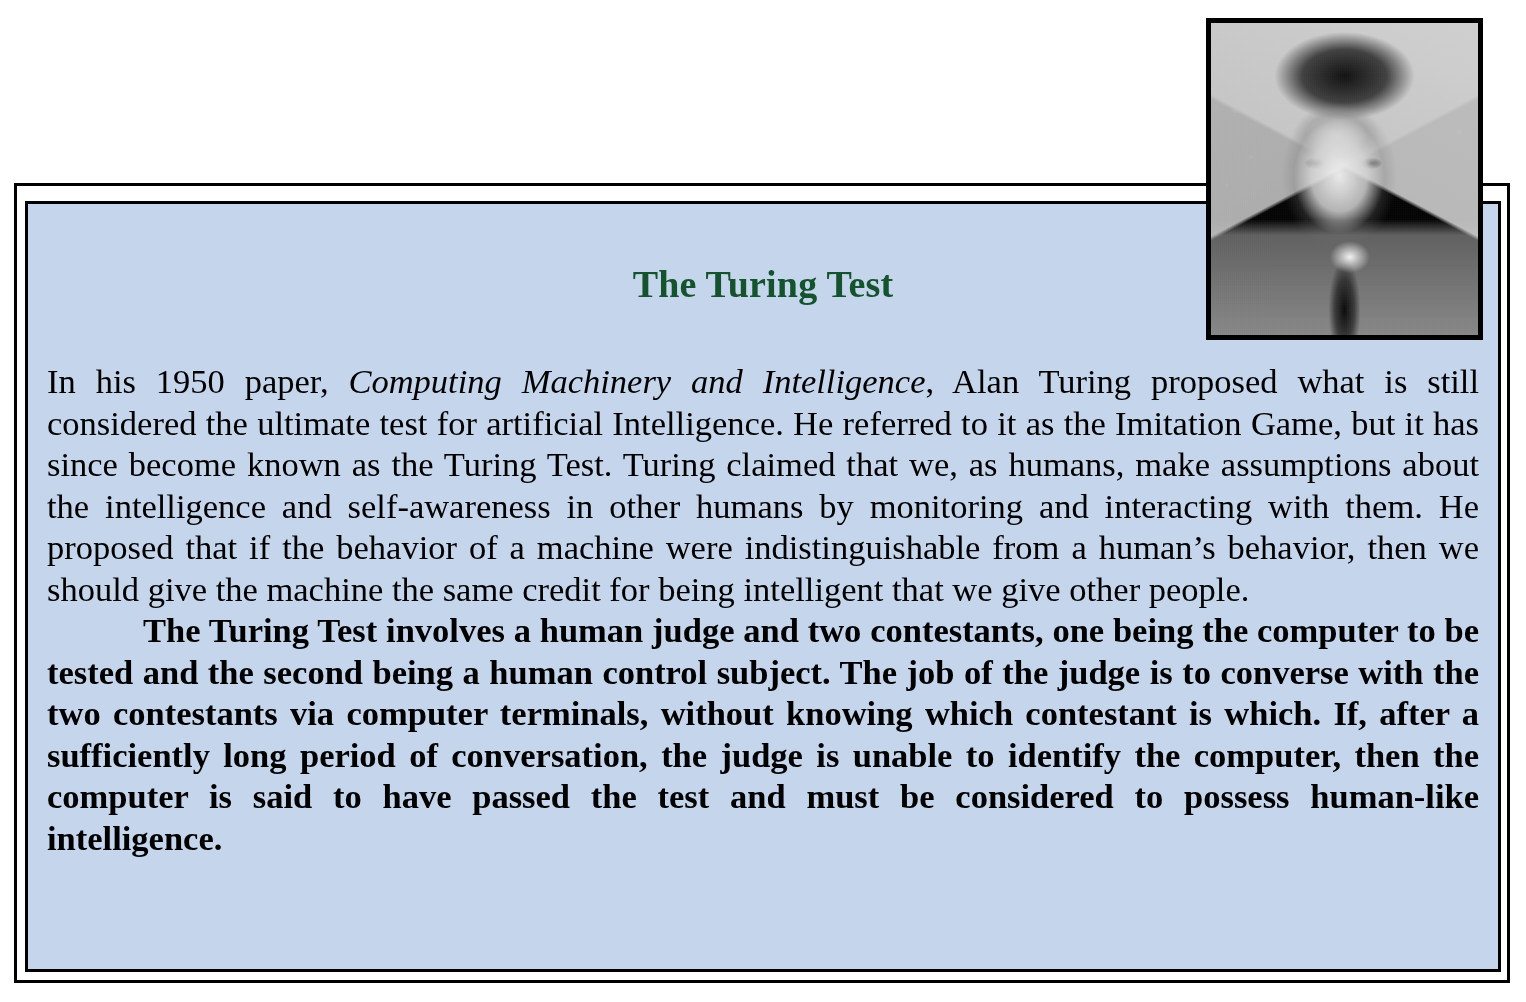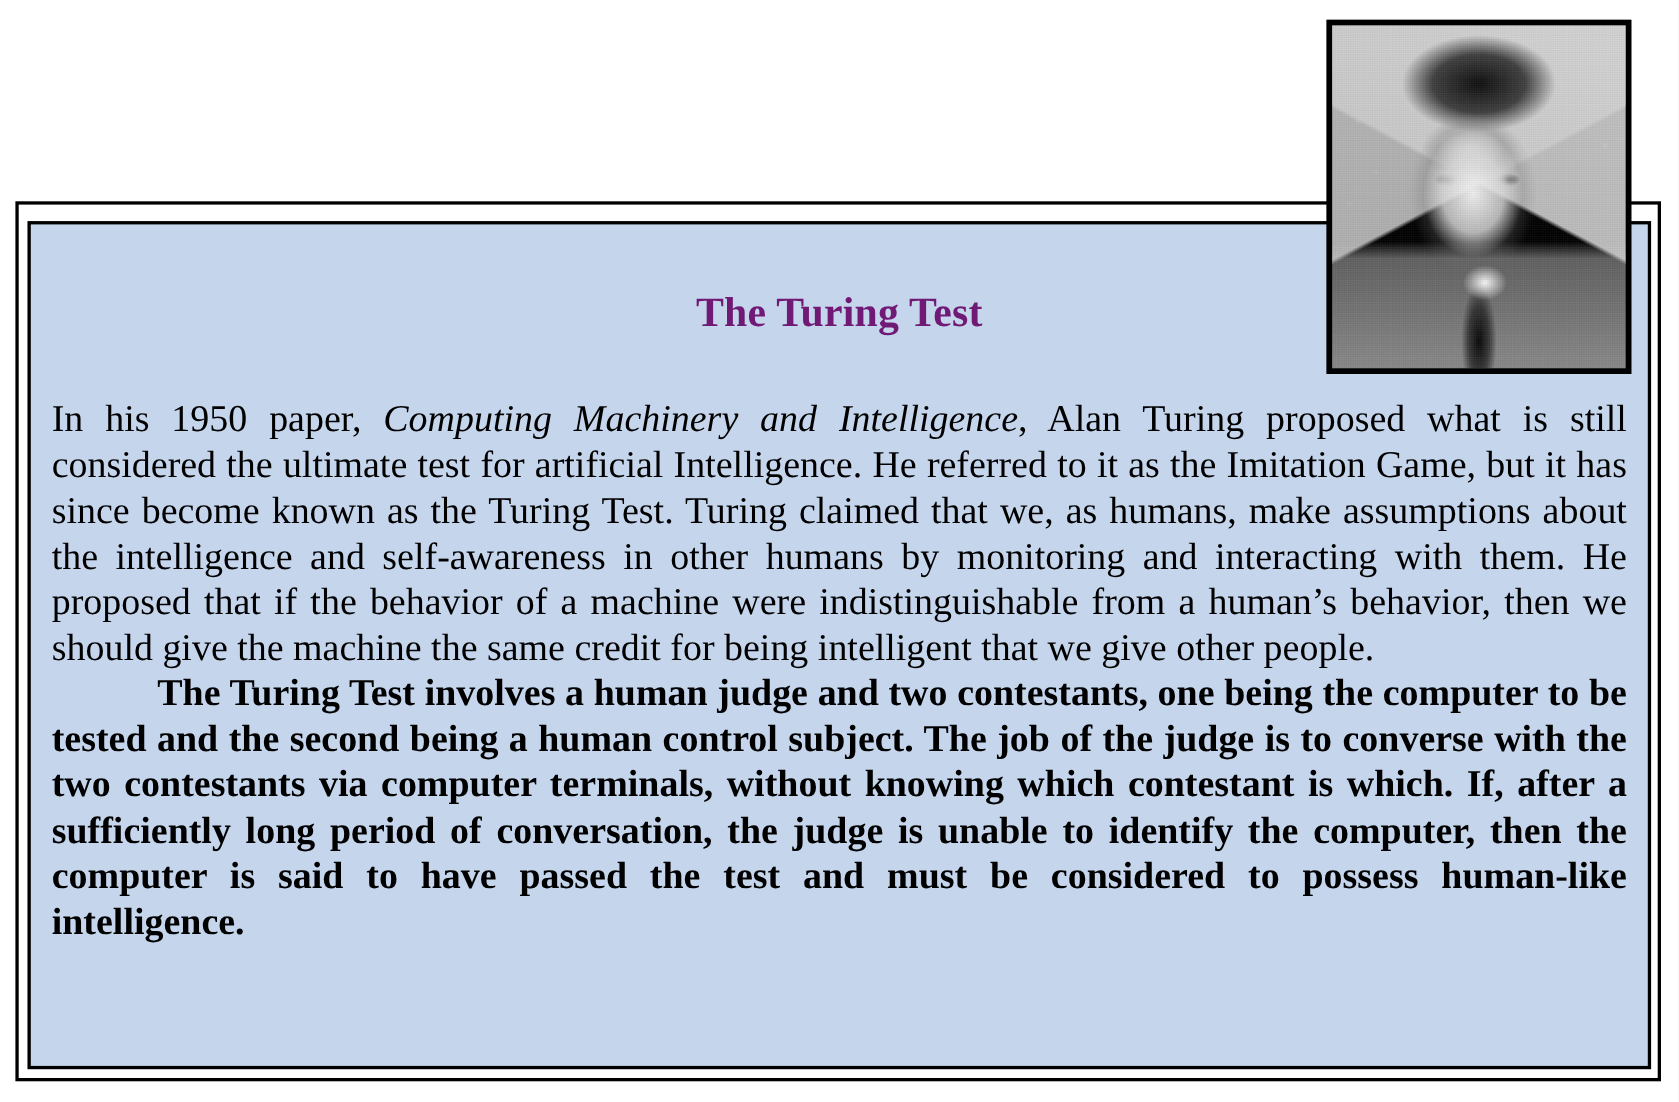--- a/index.html
+++ b/index.html
@@ -50,21 +50,21 @@
 
   
   #doc-title {
     position: absolute;
     left: 0;
     top: 58px;
     width: 100%;
     text-align: center;
     font-size: 38px;
     font-weight: bold;
-    color: #701a75;
+    color: #14532d;
     letter-spacing: 0.2px;
     font-family: "Liberation Serif", "DejaVu Serif", serif;
   }
 
   
   #body-text {
     position: absolute;
     left: 19px;
     top: 157px;
     width: 1432px;

